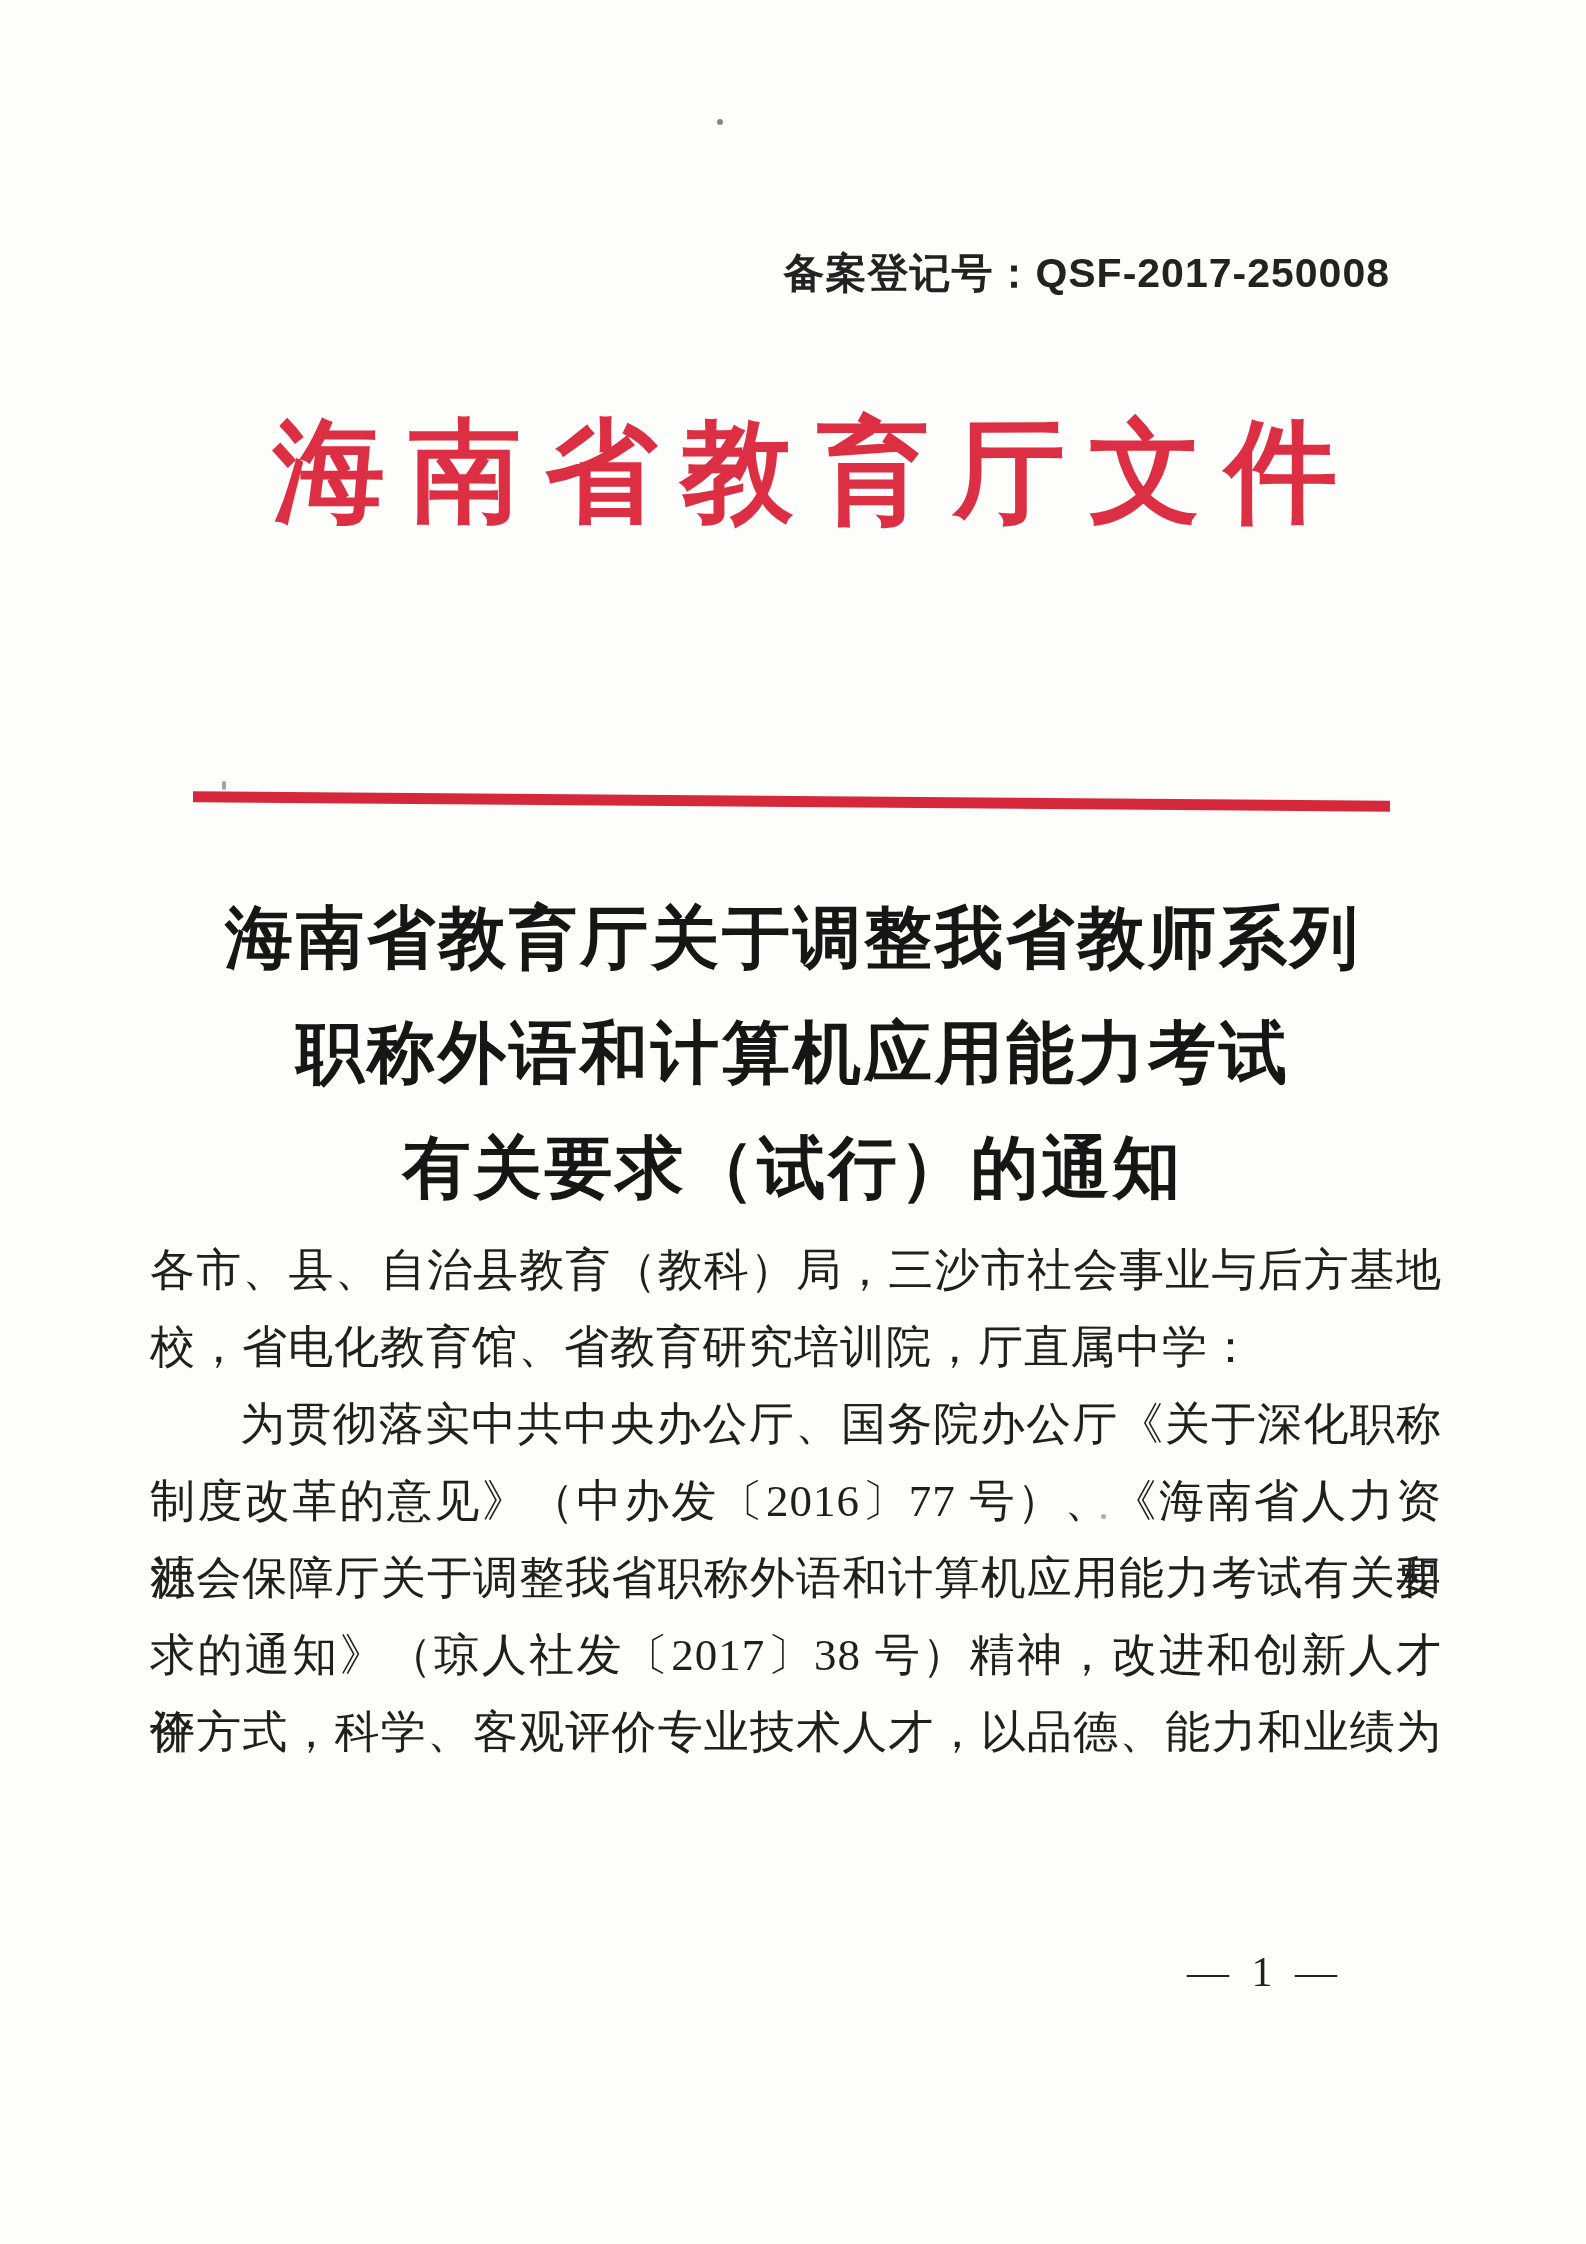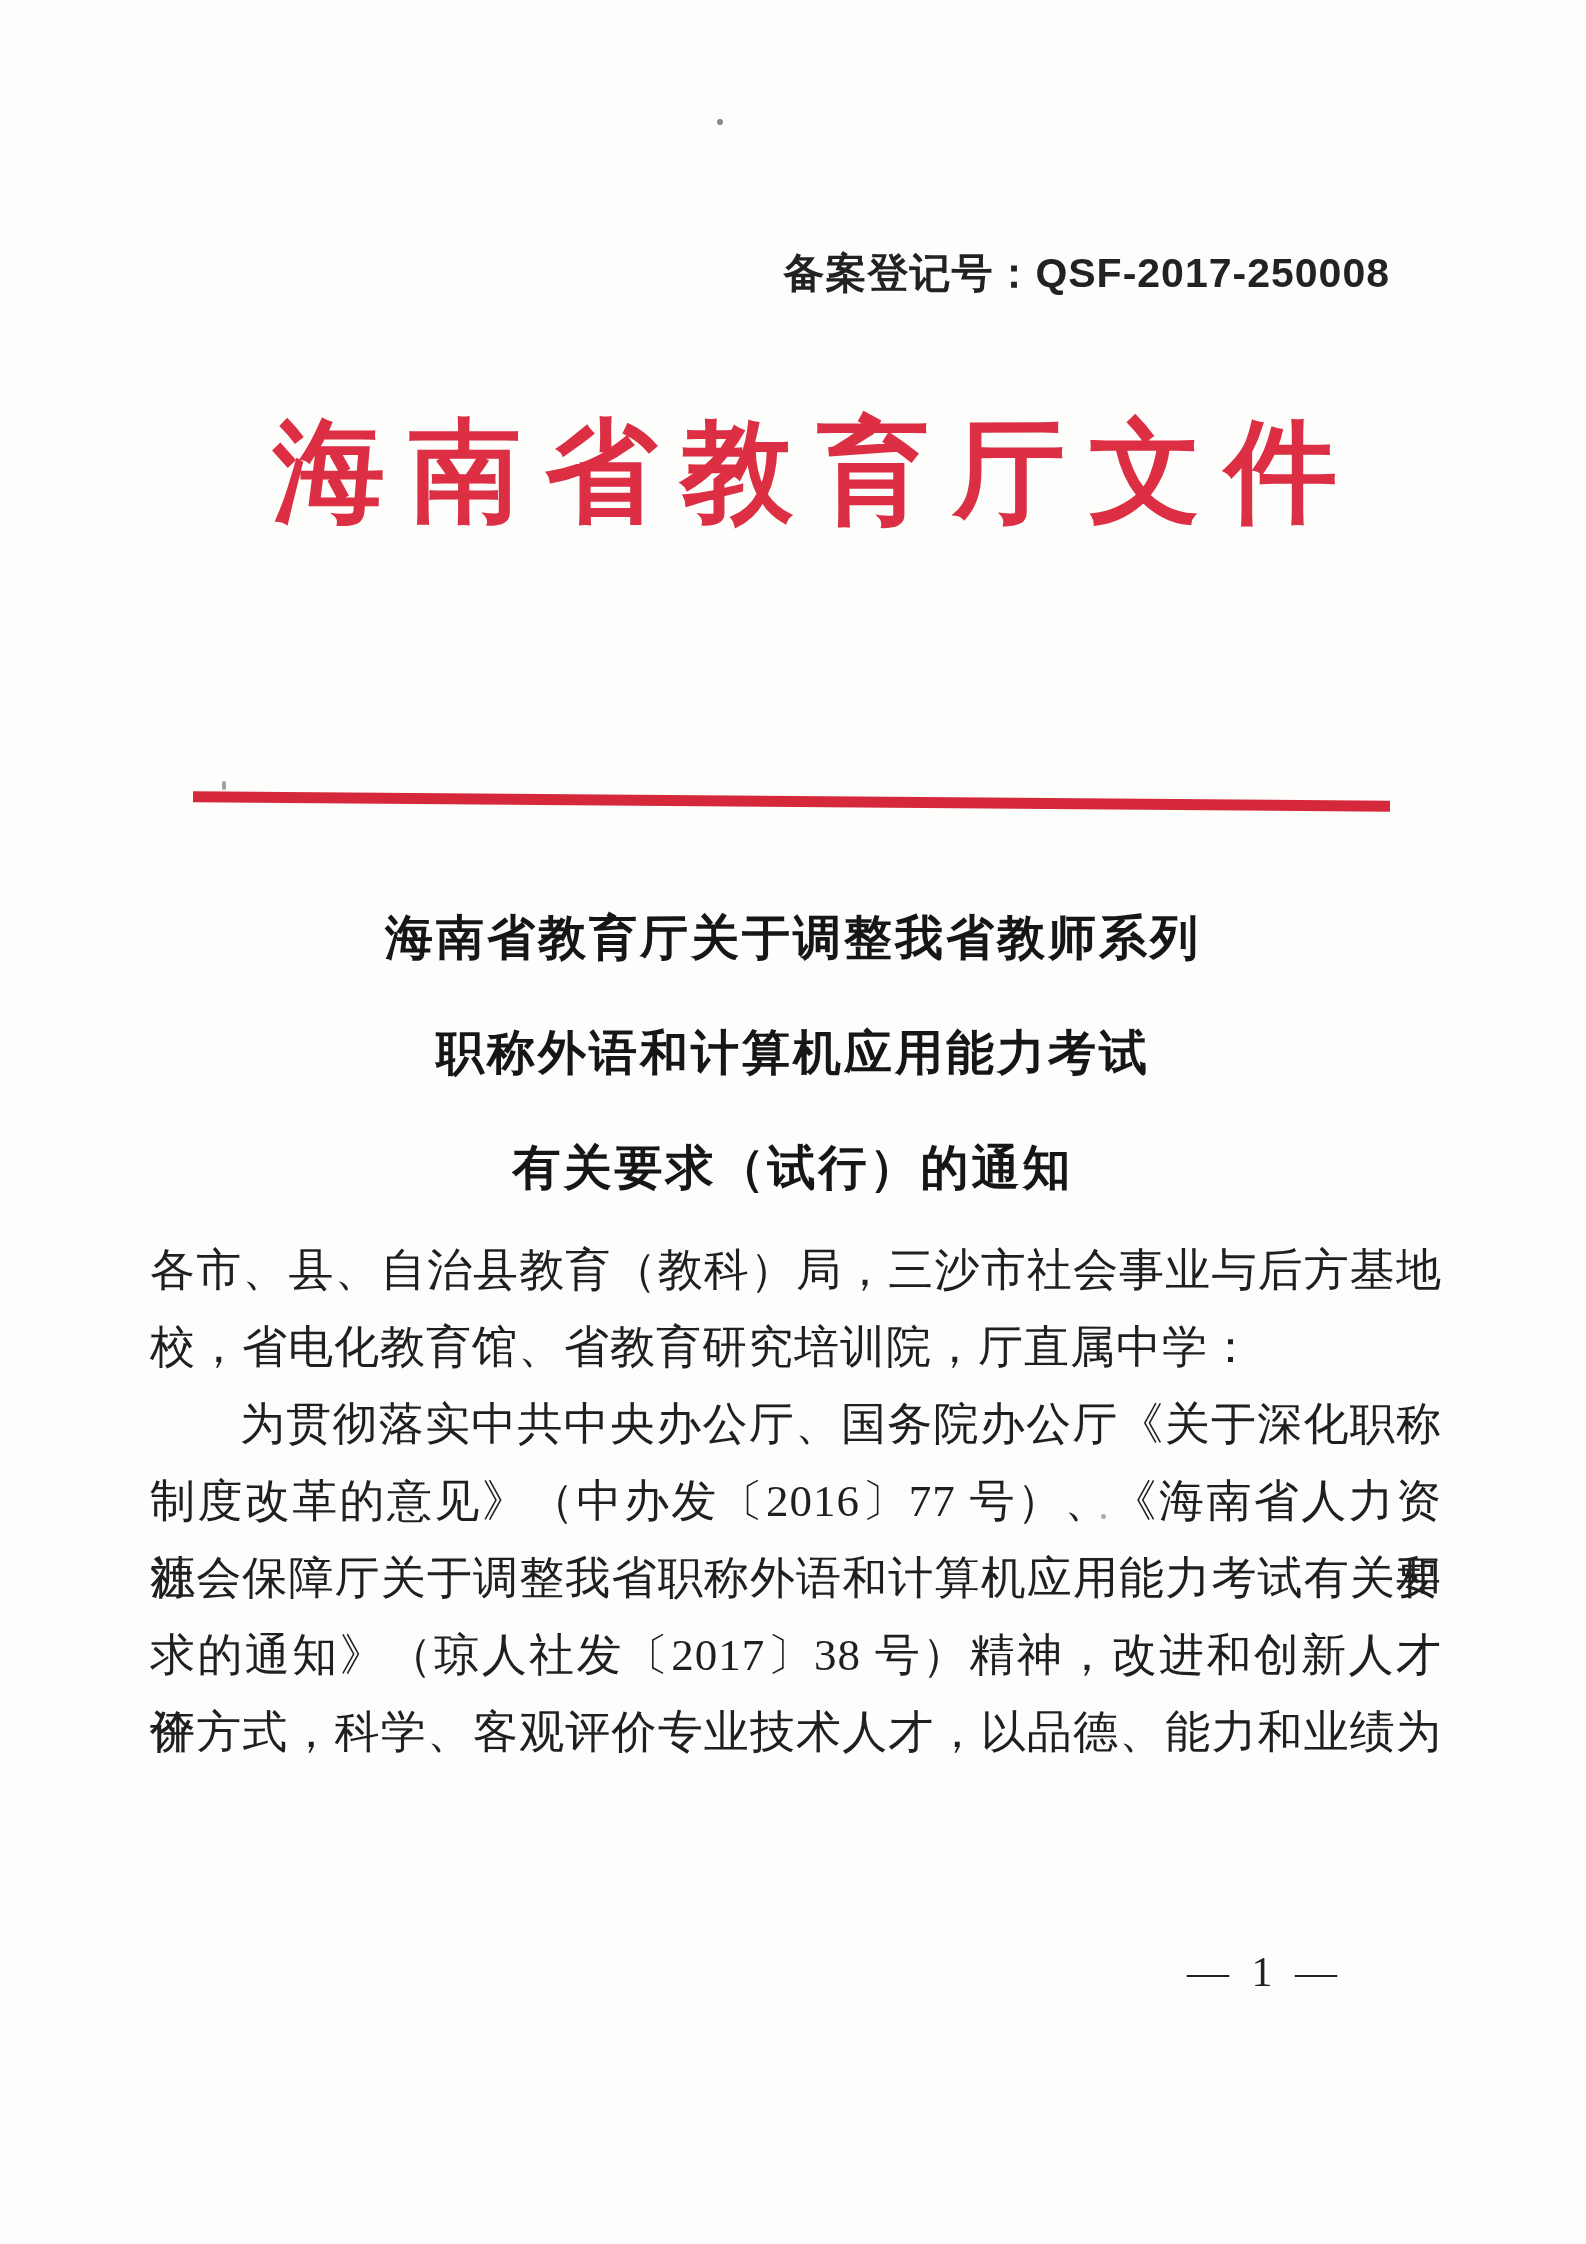--- a/index.html
+++ b/index.html
@@ -72,21 +72,21 @@
   }
   
   .doc-title {
     position: absolute;
     top: 880px;
     left: 148px;
     width: 1290px;
     text-align: center;
     font-family: "Liberation Sans", "DejaVu Sans", sans-serif;
     font-weight: 800;
-    font-size: 48px;
+    font-size: 68px;
     color: #161616;
   }
   .doc-title .t-line {
     height: 115px;
     line-height: 115px;
     letter-spacing: 3px;
     white-space: nowrap;
   }
   
   .body-text {

